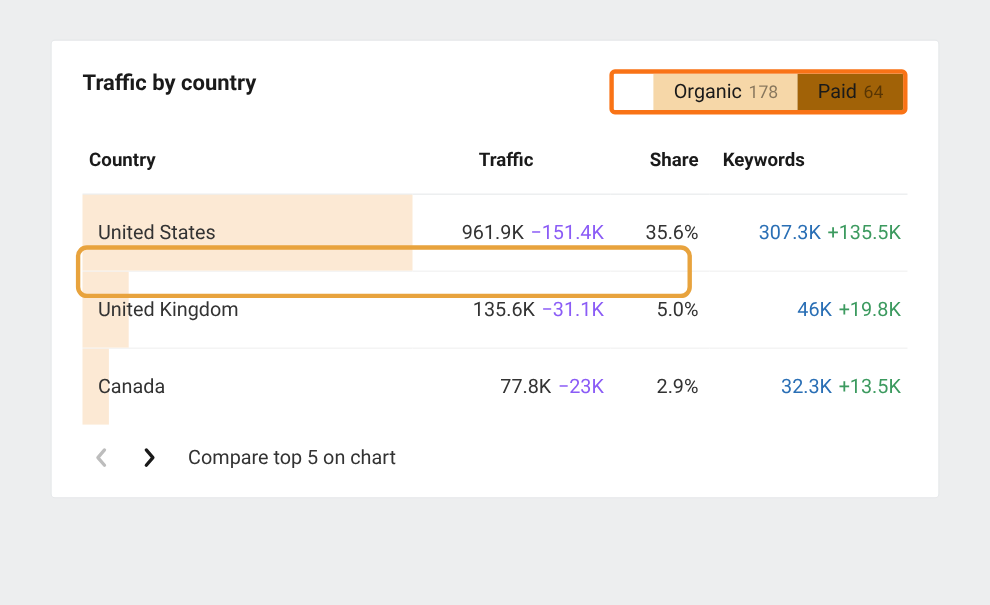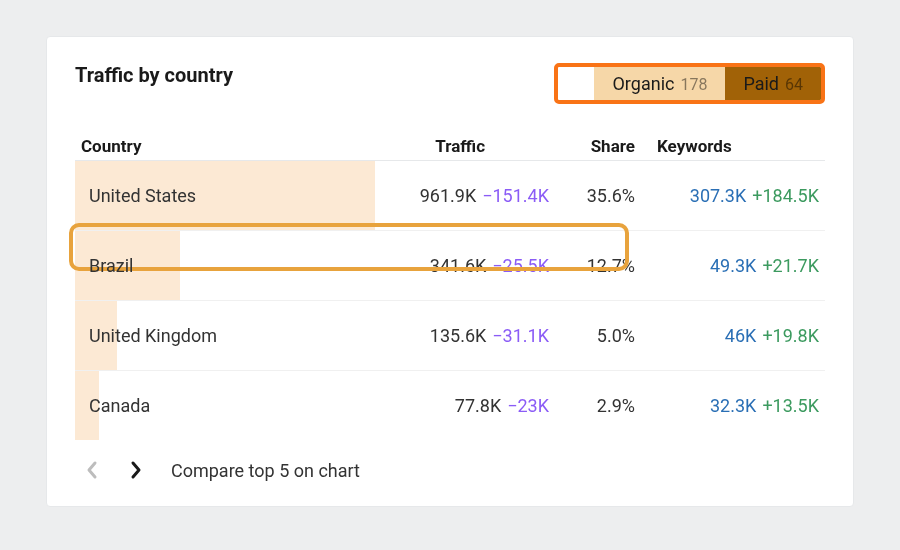--- a/index.html
+++ b/index.html
@@ -57,21 +57,21 @@
   }
   table {
     width: 100%;
     border-collapse: collapse;
   }
   th {
     text-align: left;
     font-size: 17px;
     font-weight: 700;
     color: #1a1a1a;
-    padding: 10px 6px 4px 6px;
+    padding: 10px 6px 20px 6px;
     border-bottom: 1px solid #e6e8ea;
   }
   th.traffic { text-align: right; padding-right: 70px; }
   th.share { text-align: right; padding-right: 10px; }
   th.keywords { text-align: left; padding-left: 12px; }
   td {
     padding: 24px 6px;
     border-bottom: 1px solid #f0f0f0;
     font-size: 18px;
     color: #333;
@@ -181,27 +181,21 @@
         <th class="traffic">Traffic</th>
         <th class="share">Share</th>
         <th class="keywords">Keywords</th>
       </tr>
     </thead>
     <tbody id="rows">
         <tr>
           <td class="country"><div class="bar" style="width: 100%;"></div><span class="name">United States</span></td>
           <td class="traffic"><span class="val">961.9K</span><span class="delta">−151.4K</span></td>
           <td class="share">35.6%</td>
-          <td class="keywords"><span class="val">307.3K</span><span class="delta">+184.5K</span></td>
-        </tr>
-        <tr>
-          <td class="country"><div class="bar" style="width: 35%;"></div><span class="name">Brazil</span></td>
-          <td class="traffic"><span class="val">341.6K</span><span class="delta">−25.5K</span></td>
-          <td class="share">12.7%</td>
-          <td class="keywords"><span class="val">49.3K</span><span class="delta">+21.7K</span></td>
+          <td class="keywords"><span class="val">307.3K</span><span class="delta">+135.5K</span></td>
         </tr>
         <tr>
           <td class="country"><div class="bar" style="width: 14%;"></div><span class="name">United Kingdom</span></td>
           <td class="traffic"><span class="val">135.6K</span><span class="delta">−31.1K</span></td>
           <td class="share">5.0%</td>
           <td class="keywords"><span class="val">46K</span><span class="delta">+19.8K</span></td>
         </tr>
         <tr>
           <td class="country"><div class="bar" style="width: 8%;"></div><span class="name">Canada</span></td>
           <td class="traffic"><span class="val">77.8K</span><span class="delta">−23K</span></td>

